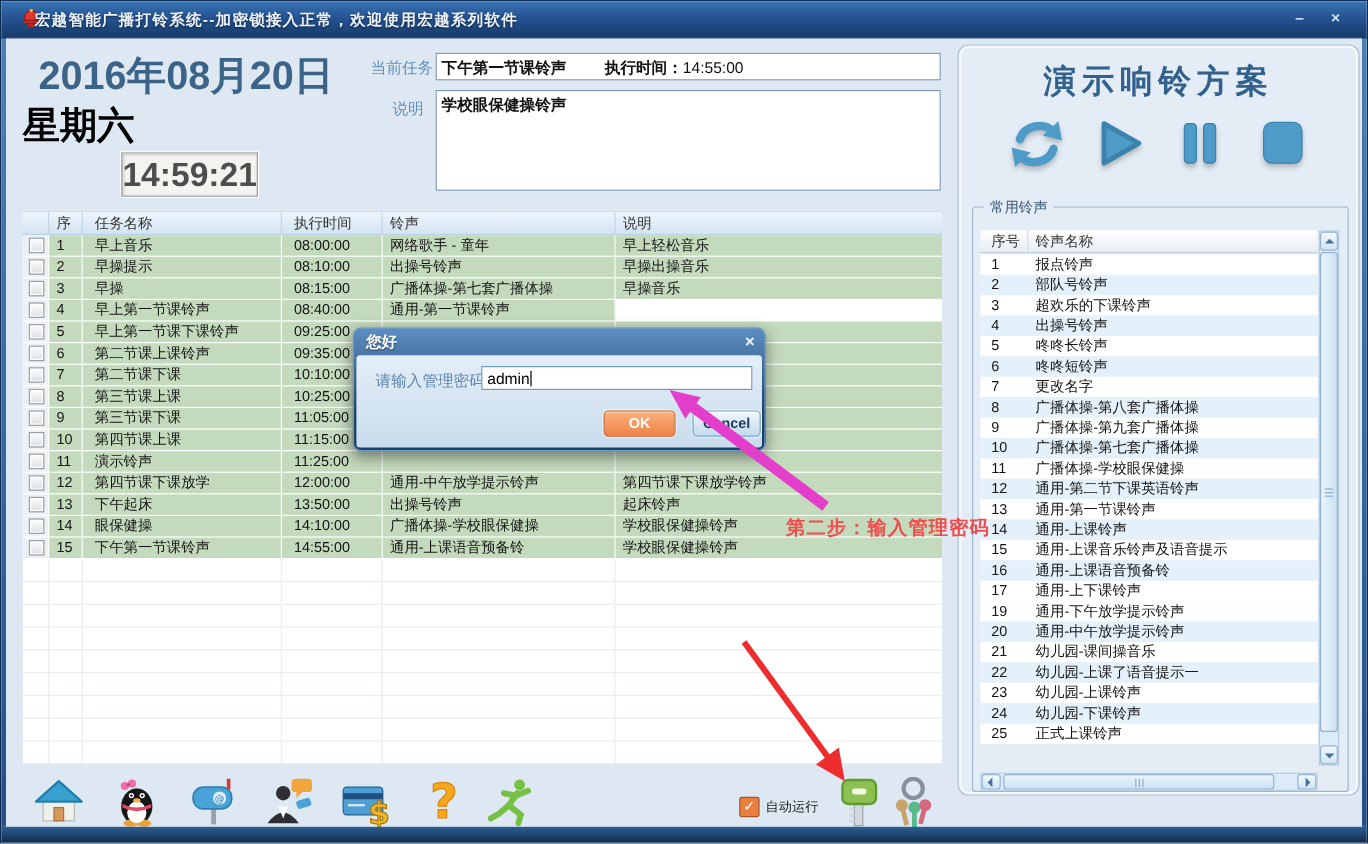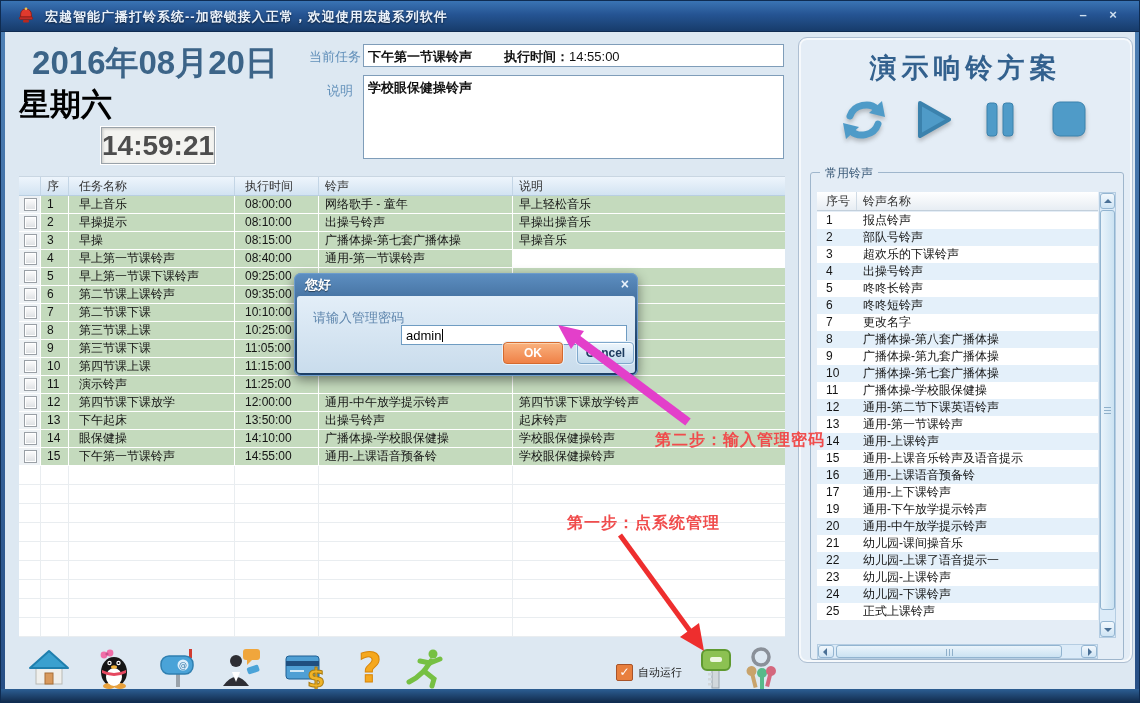--- a/index.html
+++ b/index.html
@@ -4,21 +4,21 @@
 <style>
   html,body{margin:0;padding:0;background:#9aa7b5;}
   #app{position:relative;width:1140px;height:703px;overflow:hidden;
        background:#dde8f2;font-family:"Liberation Sans","DejaVu Sans",sans-serif;
        border:1px solid #0f2c52;box-sizing:border-box;}
   .abs{position:absolute;}
   
   .titlebar{left:0;top:0;width:100%;height:30px;
     background:linear-gradient(#3a74b4 0%,#255493 45%,#173c6b 100%);
     border-bottom:1px solid #0f2c52;z-index:5;}
-  .titlebar .apptitle{position:absolute;left:44px;top:7px;font-size:13px;font-weight:bold;
+  .titlebar .apptitle{position:absolute;left:28px;top:7px;font-size:13px;font-weight:bold;
     color:#eaf2fb;text-shadow:0 1px 2px rgba(0,0,0,.6);letter-spacing:1px;}
   .appicon{position:absolute;left:16px;top:6px;width:18px;height:18px;}
   .winbtn{position:absolute;top:5px;width:20px;height:18px;color:#cfe0f0;font-size:13px;
     font-weight:bold;text-align:center;line-height:18px;cursor:default;}
   .winbtn.min{right:46px;} .winbtn.cls{right:16px;}
   .edge{top:30px;bottom:13px;width:4px;background:linear-gradient(180deg,#4d7fb4,#274f86);z-index:4;}
   .edge.l{left:0;} .edge.r{right:0;}
   .bottomstrip{left:0;bottom:0;width:100%;height:13px;
     background:linear-gradient(#2c5e93,#122c4e);z-index:4;}
   
@@ -61,21 +61,21 @@
   .dlg{left:293px;top:272px;width:344px;height:103px;z-index:40;border-radius:7px;
     background:linear-gradient(#5d8fc2,#1d4068 70%);
     box-shadow:0 4px 12px rgba(0,0,0,.45),inset 0 0 0 1px #6d9ccb;}
   .dlg-title{height:23px;line-height:23px;padding:0 11px;color:#fff;font-weight:bold;font-size:13px;
     text-shadow:0 1px 1px rgba(0,0,0,.5);}
   .dlg-close{position:absolute;right:9px;top:3px;color:#e8f1fb;font-size:14px;font-weight:bold;}
   .dlg-body{position:absolute;left:3px;right:3px;top:23px;bottom:3px;border-radius:3px;
     background:linear-gradient(#e3eef8,#c9dcec);}
   .dlg-prompt{position:absolute;left:16px;top:13px;font-size:13px;color:#5f86ad;}
   .dlg-input{position:absolute;left:104px;top:9px;width:226px;height:20px;background:#fff;
-    border:1px solid #6f9cc2;font-size:13px;color:#000;line-height:20px;padding-left:4px;box-sizing:border-box;margin-top:20px;}
+    border:1px solid #6f9cc2;font-size:13px;color:#000;line-height:20px;padding-left:4px;box-sizing:border-box;}
   .caret{display:inline-block;width:1px;height:13px;background:#000;vertical-align:-2px;margin-left:1px;}
   .btn{position:absolute;top:46px;height:22px;border-radius:4px;font-size:12px;font-weight:bold;
     text-align:center;line-height:21px;box-sizing:border-box;}
   .btn.ok{left:206px;width:60px;color:#fff;background:linear-gradient(#f9b27f,#ef8147);
     border:1px solid #d46a2f;box-shadow:inset 0 1px 0 #fcd2ae,0 0 0 1px #e9f2fa;}
   .btn.cancel{left:280px;width:57px;color:#1c3a5e;background:linear-gradient(#eef6fc,#c2daee);
     border:1px solid #7fa8cc;box-shadow:inset 0 1px 0 #fff,0 0 0 1px #e9f2fa;}
   
   .anno{z-index:45;color:#f04c4c;font-size:16px;font-weight:bold;letter-spacing:1px;}
   .anno.s2{left:654px;top:429px;}
@@ -574,21 +574,20 @@
     <div class="dlg-close">×</div>
     <div class="dlg-body">
       <div class="dlg-prompt">请输入管理密码</div>
       <div class="dlg-input"><span>admin</span><span class="caret"></span></div>
       <div class="btn ok">OK</div>
       <div class="btn cancel">Cancel</div>
     </div>
   </div>
 
   <div class="abs anno s2">第二步：输入管理密码</div>
-  <div class="abs anno s1">第一步：点系统管理</div>
   <svg class="overlay" width="1140" height="703" viewBox="0 0 1140 703">
     <g>
       <line x1="687" y1="421" x2="576" y2="338" stroke="#e33fca" stroke-width="9"></line>
       <polygon points="557,324 583,330 570,348" fill="#e33fca"></polygon>
     </g>
     <g>
       <line x1="619" y1="534" x2="689" y2="630" stroke="#ee2e2e" stroke-width="5"></line>
       <polygon points="703,650 698,622 679,636" fill="#ee2e2e"></polygon>
     </g>
   </svg>

